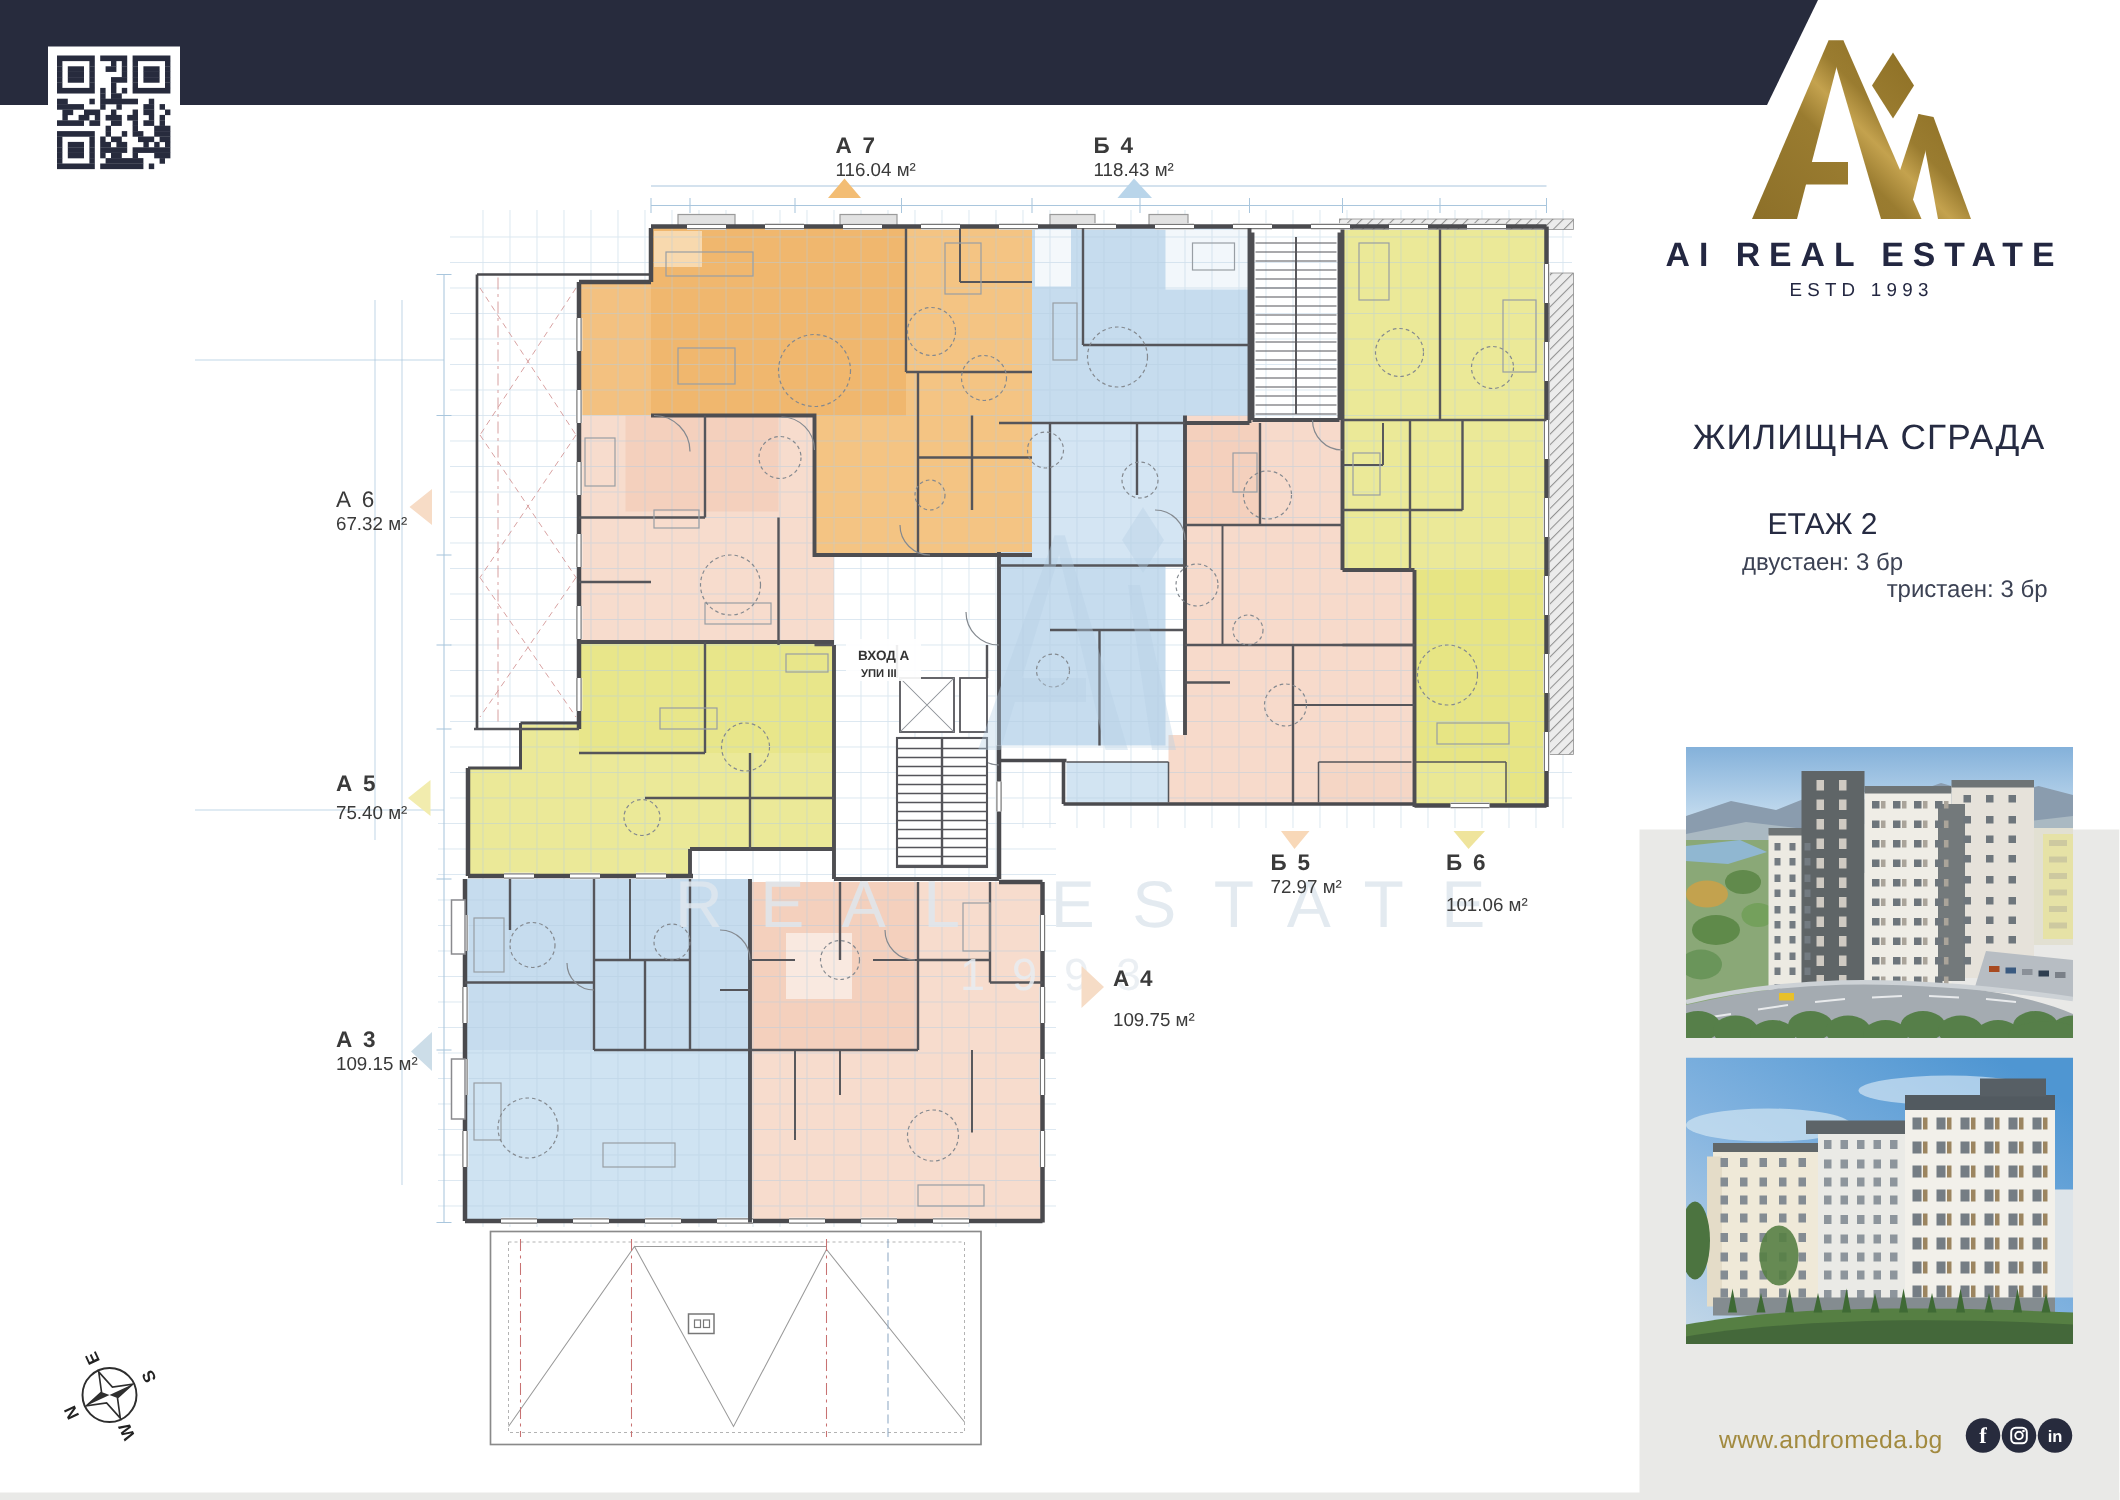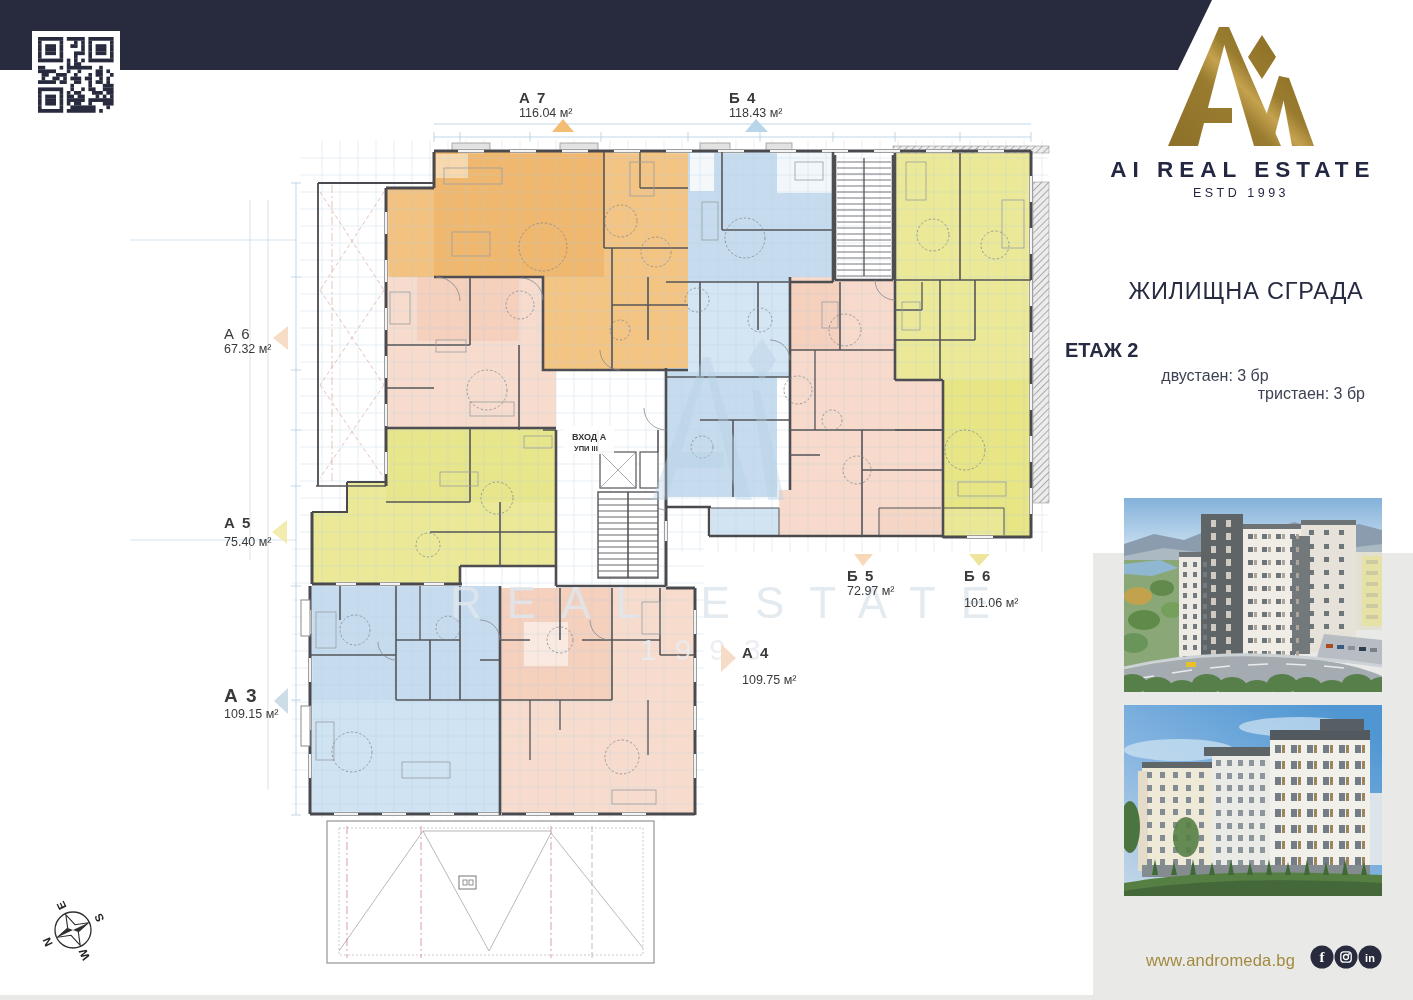--- a/index.html
+++ b/index.html
@@ -601,21 +601,21 @@
 <line x1="1283" y1="74" x2="1260" y2="148" stroke="#fff" stroke-width="4"></line>
 <polygon points="1279,76 1289,80 1272,146 1256,146" fill="url(#gold)"></polygon>
 <polygon points="1279,76 1289,78 1314,146 1292,146" fill="url(#gold)"></polygon>
 <polygon points="1262,35 1276,57 1262,79 1248,57" fill="url(#gold)"></polygon>
 <text x="1243" y="177" text-anchor="middle" font-family="Liberation Sans, sans-serif" font-weight="bold" font-size="22.5" letter-spacing="6" fill="#232741">AI REAL ESTATE</text>
 <text x="1241" y="197" text-anchor="middle" font-family="Liberation Sans, sans-serif" font-size="12.5" letter-spacing="3.5" fill="#232741">ESTD 1993</text>
 </svg>
 
 <div class="abs" style="left:1100px;top:278px;width:292px;text-align:center;font-size:23.5px;letter-spacing:0.8px;color:#262b42">ЖИЛИЩНА СГРАДА</div>
 
-<div class="abs" style="left:1065px;top:339px;width:300px;text-align:left;font-size:20px;font-weight:bold;color:#262b42">ЕТАЖ 2</div>
+<div class="abs" style="left:1065px;top:339px;width:300px;text-align:center;font-size:20px;font-weight:normal;color:#262b42">ЕТАЖ 2</div>
 <div class="abs" style="left:1065px;top:367px;width:300px;text-align:center;font-size:16px;color:#3c4254">двустаен: 3 бр</div>
 <div class="abs" style="left:1065px;top:385px;width:300px;text-align:right;font-size:16px;color:#3c4254">тристаен: 3 бр</div>
 
 <div class="abs" style="left:1093px;top:553px;width:320px;height:447px;background:#e9e9e7"></div>
 
 <div class="abs" style="left:0;top:995px;width:1413px;height:5px;background:#e9e9e7"></div>
 
 <svg width="258" height="194" viewBox="0 0 258 194" style="position:absolute;left:1124px;top:498px">
     <defs>
       <linearGradient id="sky1" x1="0" y1="0" x2="0" y2="1">
@@ -1059,21 +1059,21 @@
 <circle cx="14" cy="14" r="11.5" fill="#272b3d"></circle>
 <text x="14" y="19" text-anchor="middle" font-family="Liberation Serif, serif" font-size="15" font-weight="bold" fill="#fff">f</text>
 <circle cx="38" cy="14" r="11.5" fill="#272b3d"></circle>
 <rect x="32.8" y="8.8" width="10.4" height="10.4" rx="3" fill="none" stroke="#fff" stroke-width="1.3"></rect>
 <circle cx="38" cy="14" r="2.5" fill="none" stroke="#fff" stroke-width="1.3"></circle>
 <circle cx="41" cy="11" r="0.9" fill="#fff"></circle>
 <circle cx="62" cy="14" r="11.5" fill="#272b3d"></circle>
 <text x="62" y="18.5" text-anchor="middle" font-size="11" font-weight="bold" fill="#fff">in</text>
 </svg>
 
-<div style="position:absolute;left:519px;top:89px;color:#3a3a3a;white-space:nowrap">
+<div style="position:absolute;left:557px;top:89px;color:#3a3a3a;white-space:nowrap">
     <div style="font-size:15px;font-weight:bold;letter-spacing:1.5px">А 7</div>
     <div style="font-size:12.5px;margin-top:0px">116.04 м²</div>
   </div>
 <svg style="position:absolute;left:0;top:0" width="1100" height="1000">
     <polygon points="552,132 563,119 574,132" fill="#f3bd74"></polygon>
   </svg>
 
 <div style="position:absolute;left:729px;top:89px;color:#3a3a3a;white-space:nowrap">
     <div style="font-size:15px;font-weight:bold;letter-spacing:1.5px">Б 4</div>
     <div style="font-size:12.5px;margin-top:0px">118.43 м²</div>
@@ -1092,21 +1092,21 @@
 
 <div style="position:absolute;left:224px;top:514px;color:#3a3a3a;white-space:nowrap">
     <div style="font-size:15px;font-weight:bold;letter-spacing:1.5px">А 5</div>
     <div style="font-size:12.5px;margin-top:4px">75.40 м²</div>
   </div>
 <svg style="position:absolute;left:0;top:0" width="1100" height="1000">
     <polygon points="287,520 287,544 272,532" fill="#f2ecae"></polygon>
   </svg>
 
 <div style="position:absolute;left:224px;top:685px;color:#3a3a3a;white-space:nowrap">
-    <div style="font-size:19px;font-weight:bold;letter-spacing:1.5px">А 3</div>
+    <div style="font-size:15px;font-weight:bold;letter-spacing:1.5px">А 3</div>
     <div style="font-size:12.5px;margin-top:0px">109.15 м²</div>
   </div>
 <svg style="position:absolute;left:0;top:0" width="1100" height="1000">
     <polygon points="288,688 288,714 274,701" fill="#ccdde8"></polygon>
   </svg>
 
 <div style="position:absolute;left:847px;top:567px;color:#3a3a3a;white-space:nowrap">
     <div style="font-size:15px;font-weight:bold;letter-spacing:1.5px">Б 5</div>
     <div style="font-size:12.5px;margin-top:0px">72.97 м²</div>
   </div>

